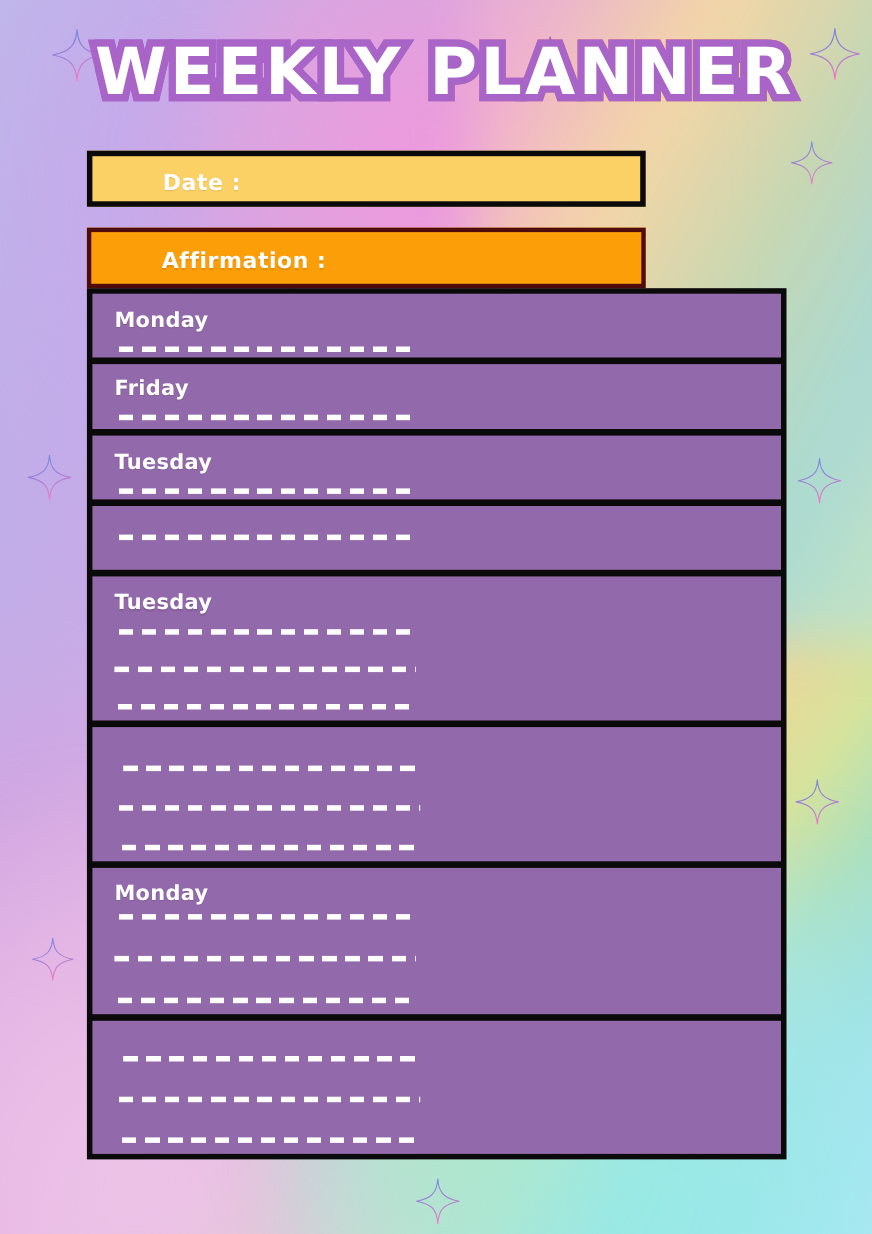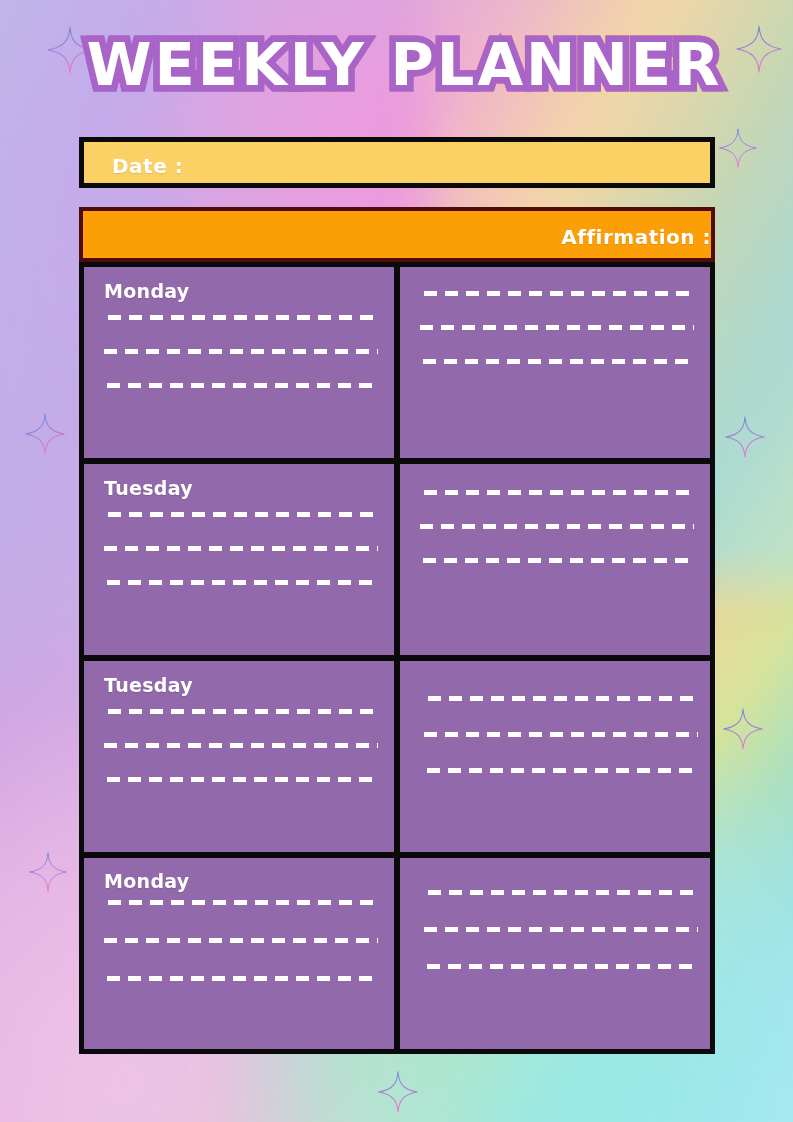--- a/index.html
+++ b/index.html
@@ -149,55 +149,55 @@
     position: absolute;
     left: 0; right: 0;
     top: 0;
     color: #ffffff;
     text-align: center;
   }
 
   .card-date, .card-affirmation {
     position: absolute;
     left: 79px;
-    width: 636px;
+    width: 508px;
+    padding-left: 36px;
   }
   .card-date {
     top: 137px;
     height: 51px;
     background: #fbd064;
     border: 5px solid #0a0a0a;
   }
   .card-affirmation {
     top: 207px;
     height: 55px;
     background: #fb9e07;
     border: 4px solid #4e0c0c;
-    text-align: right;
   }
   .card-label {
     color: #ffffff;
     font-size: 20px;
     font-weight: 700;
     letter-spacing: 0.5px;
     padding: 12px 0 0 28px;
     text-shadow: 0 1px 1px rgba(0,0,0,0.10);
   }
   .card-affirmation .card-label { padding-top: 14px; }
 
   
   .grid {
     position: absolute;
     left: 79px;
     top: 262px;
     width: 636px;
     height: 792px;
     background: #0a0a0a;
     display: grid;
-    grid-template-columns: 1fr 1fr;
+    grid-template-columns: 1fr;
     grid-template-rows: 1fr 1fr 1fr 1fr;
     gap: 6px;
     padding: 5px;
     border: 0;
   }
   .cell {
     background: #9269aa;
     position: relative;
     padding: 13px 16px 10px 20px;
     overflow: hidden;
@@ -323,20 +323,21 @@
     <div class="cell">
       <div class="cell-label">Monday</div>
       <div class="cell-lines">
         <div class="dline ind1"></div>
         <div class="dline ind2"></div>
         <div class="dline ind3"></div>
       </div>
     </div>
 
     <div class="cell pad-fri">
+      <div class="cell-label">Friday</div>
       <div class="cell-lines">
         <div class="dline ind1"></div>
         <div class="dline ind2"></div>
         <div class="dline ind3"></div>
       </div>
     </div>
 
     <div class="cell">
       <div class="cell-label">Tuesday</div>
       <div class="cell-lines">

